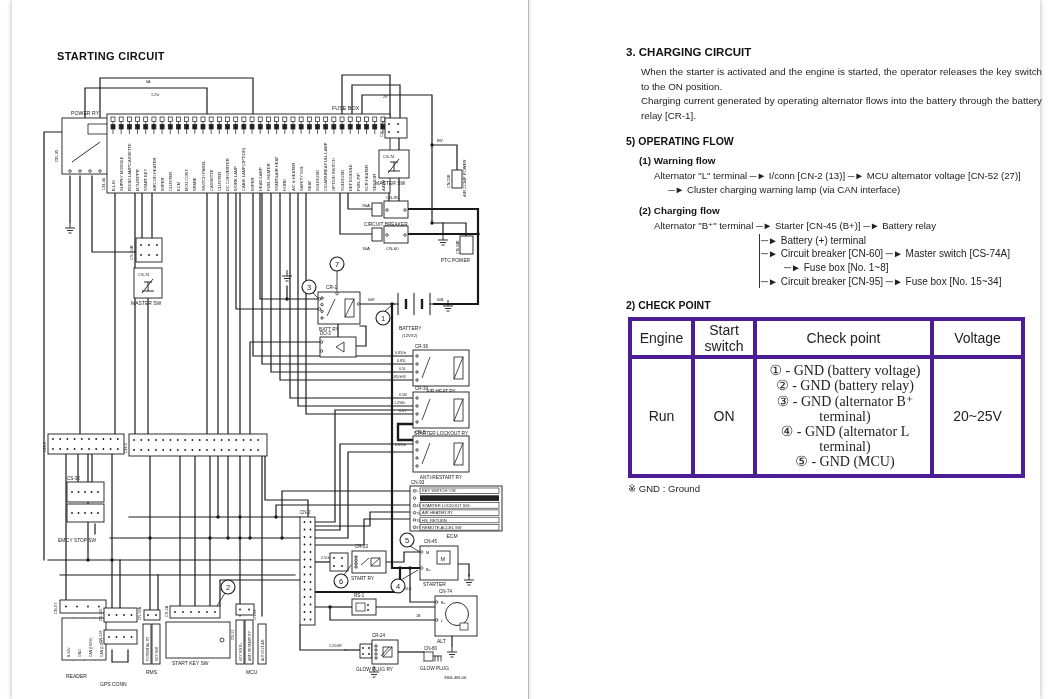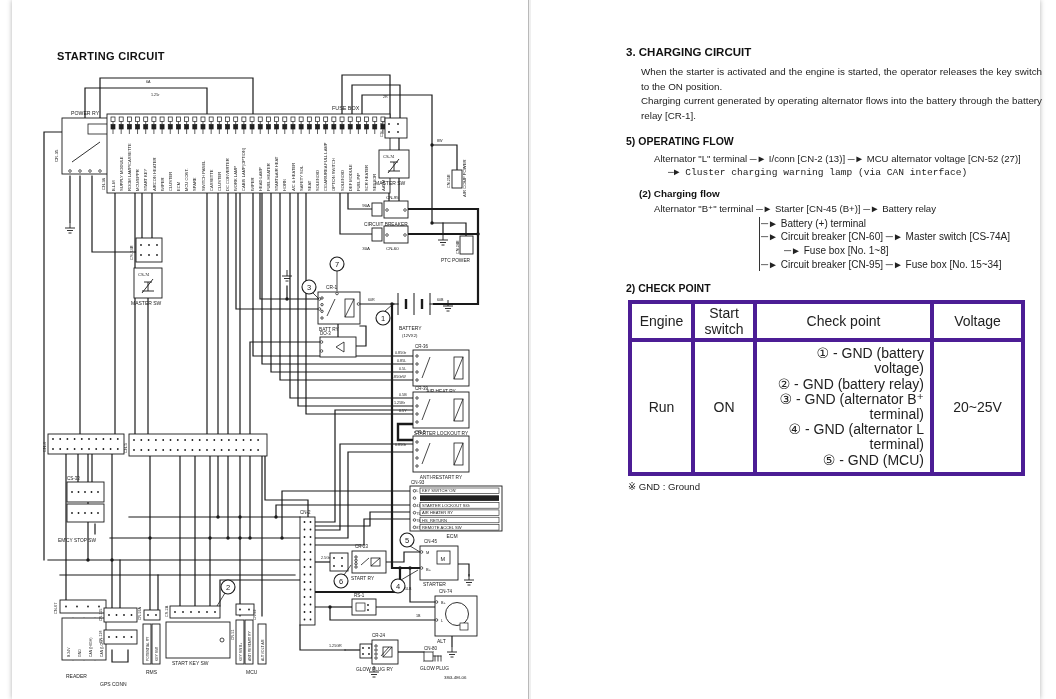--- a/index.html
+++ b/index.html
@@ -11,29 +11,29 @@
   #diagram{position:absolute;left:0;top:0;}
   #left-title{position:absolute;left:57px;top:50px;font-size:11px;font-weight:bold;letter-spacing:.3px;color:#111;}
   svg text{font-family:"Liberation Sans","DejaVu Sans",sans-serif;fill:#1a1a1a;}
   
   .rpage{position:absolute;left:626px;top:46px;width:416px;color:#222;}
   .rpage h2{font-size:11.5px;margin:0 0 7px 0;color:#111;}
   .rpage p{margin:0;padding-left:15px;font-size:9.8px;line-height:14.7px;text-align:justify;}
   .rpage h3{font-size:10.5px;margin:11px 0 5px 0;color:#111;}
   .rpage h4{font-size:9.9px;margin:8px 0 3px 0;padding-left:13px;color:#111;}
   .flow-line{padding-left:28px;font-size:9.6px;line-height:14px;}
-  .flow-line.cont{padding-left:42px;font-family:Liberation Mono, monospace;}
+  .flow-line.cont{padding-left:42px;}
   .branches{margin-left:133px;margin-top:1px;border-left:1px solid #333;}
   .branch{font-size:10px;line-height:13.6px;padding-left:1px;}
   .branch.indent{padding-left:24px;}
   .cp-table{border-collapse:collapse;margin-top:6px;margin-left:2px;}
   .cp-table th,.cp-table td{border:4px solid #4c1d95;font-size:14px;font-weight:normal;color:#222;}
   .cp-table th{height:16px;text-align:center;}
   .cp-table td{text-align:center;vertical-align:middle;}
-  .cp-table td.checks{text-align:right;padding:4px 6px 4px 9px;}
+  .cp-table td.checks{text-align:center;padding:4px 6px 4px 9px;font-family:Liberation Serif, serif;}
   .cp-table td.checks div{line-height:15.2px;}
   .footnote{margin-top:5px;font-size:9.6px;padding-left:2px;}
 </style>
 </head>
 <body>
 
 <div id="stage">
   <div class="sheet"></div>
   <div class="divider2"></div>
   <div class="divider"></div>
@@ -834,20 +834,21 @@
         </g>
       </g>
     </svg>
 
   <div class="rpage">
     <h2>3. CHARGING CIRCUIT</h2>
     <p>When the starter is activated and the engine is started, the operator releases the key switch to the ON position.</p>
     <p>Charging current generated by operating alternator flows into the battery through the battery relay [CR-1].</p>
 
     <h3>5) OPERATING FLOW</h3>
+    <h4>(1) Warning flow</h4>
     <div class="flow-line">Alternator "L" terminal  ─►  I/conn [CN-2 (13)]  ─►  MCU alternator voltage [CN-52 (27)]</div>
     <div class="flow-line cont">─►  Cluster charging warning lamp (via CAN interface)</div>
 
     <h4>(2) Charging flow</h4>
     <div class="flow-line">Alternator "B⁺" terminal  ─►  Starter [CN-45 (B+)]  ─►  Battery relay</div>
     <div class="branches" id="branches">
         <div class="branch">─► Battery (+) terminal</div>
         <div class="branch">─► Circuit breaker [CN-60]  ─►  Master switch [CS-74A]</div>
         <div class="branch indent">─► Fuse box [No. 1~8]</div>
         <div class="branch">─► Circuit breaker [CN-95]  ─►  Fuse box [No. 15~34]</div>

